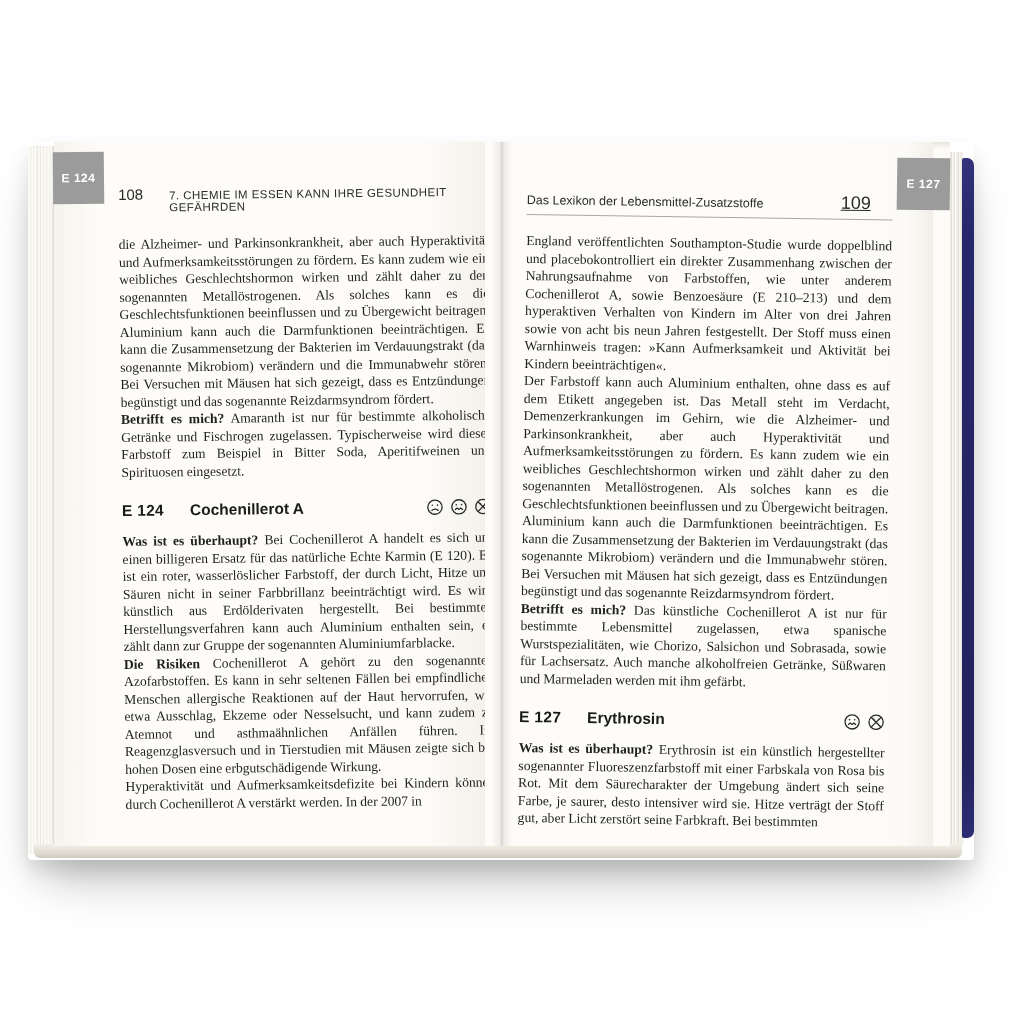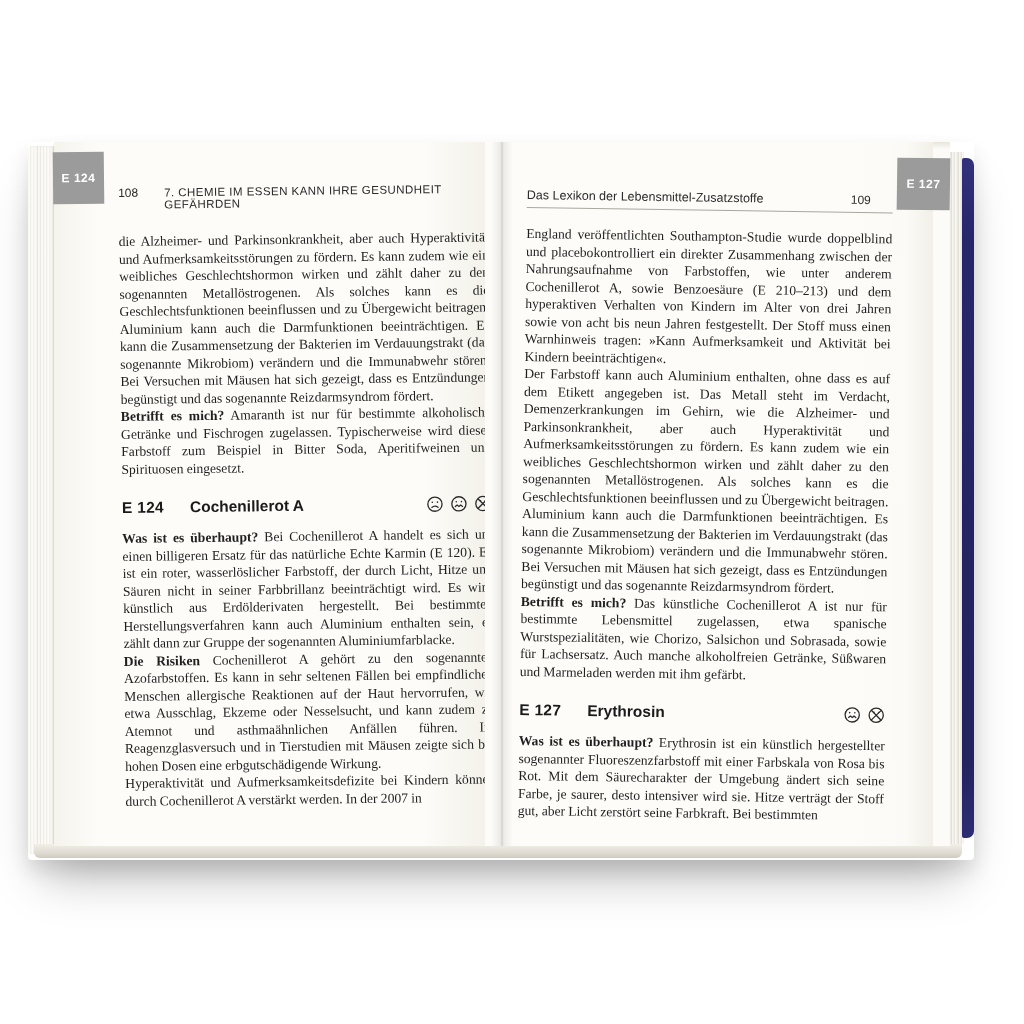--- a/index.html
+++ b/index.html
@@ -34,24 +34,24 @@
      font-family:"Liberation Sans",sans-serif;font-weight:bold;font-size:12px;
      display:flex;align-items:center;justify-content:center;letter-spacing:0.5px;}
   .tab-left{left:25px;top:10px;transform:rotate(-0.6deg);}
   .tab-right{left:869px;top:16px;width:53px;transform:rotate(0.8deg);}
   
   .content{position:absolute;}
   .content-left{left:64px;top:44px;width:370px;transform:rotate(-0.7deg);transform-origin:left top;}
   .content-right{left:42px;top:46px;width:366px;transform:rotate(0.85deg);transform-origin:left top;}
   .runhead{font-family:"Liberation Sans",sans-serif;color:#2b2b2b;display:flex;align-items:baseline;}
   .runhead-left{font-size:11.5px;letter-spacing:0.45px;gap:26px;margin-bottom:22px;}
-  .runhead-left .pagenum{font-size:12px;letter-spacing:0;}
+  .runhead-left .pagenum{font-size:15px;letter-spacing:0;}
   .runhead-right{font-size:12.5px;justify-content:space-between;border-bottom:1px solid #a9a7a0;
      padding-bottom:5px;margin-bottom:17px;}
-  .runhead-right .pagenum{font-size:12px;padding-right:22px;}
+  .runhead-right .pagenum{font-size:18px;padding-right:22px;text-decoration:underline;}
   .body-text p{margin:0;font-size:13.6px;line-height:17.5px;text-align:justify;hyphens:auto;
      -webkit-hyphens:auto;word-spacing:-0.2px;}
   .lead{font-weight:bold;}
   .entry-head{display:flex;align-items:center;margin:21px 0 13px 0;
      font-family:"Liberation Sans",sans-serif;font-size:15.5px;font-weight:bold;color:#1a1a1a;}
   .entry-code{margin-right:26px;letter-spacing:0.3px;}
   .entry-icons{margin-left:auto;display:flex;gap:6px;align-items:center;}
   .entry-icons svg{display:block;}
 </style>
 </head>

